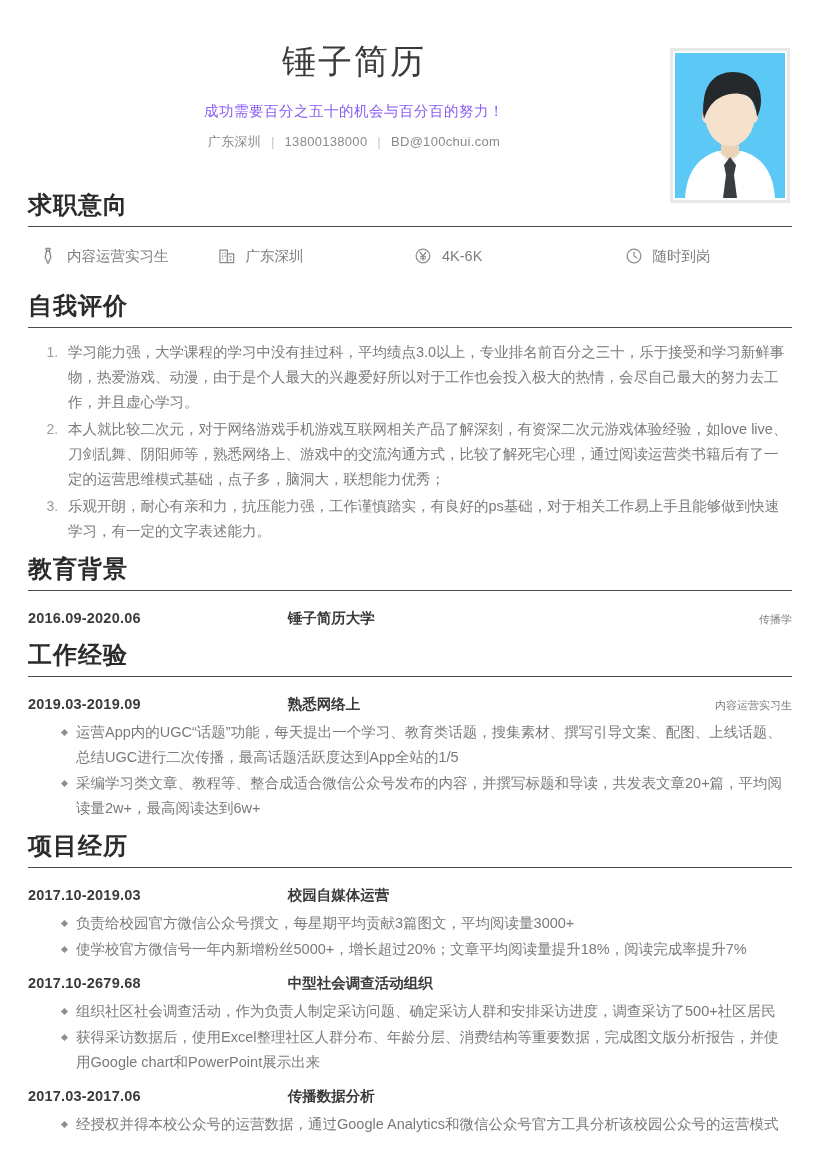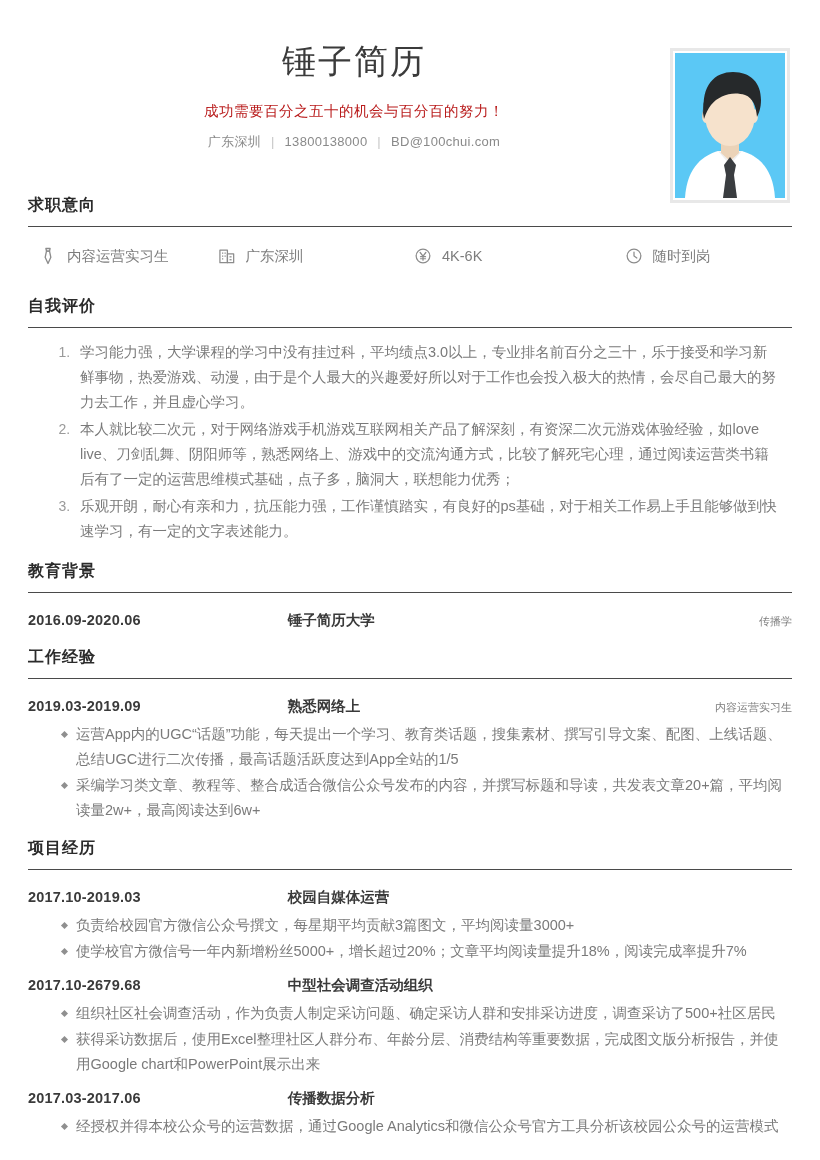--- a/index.html
+++ b/index.html
@@ -38,21 +38,21 @@
     font-size: 34px;
     font-weight: 400;
     color: #3b3b3b;
     letter-spacing: 2px;
     line-height: 46px;
     margin: 0;
   }
   .resume-slogan {
     margin-top: 16px;
     font-size: 14.5px;
-    color: #b91c1c;
+    color: #8b5cf6;
     line-height: 22px;
     letter-spacing: .5px;
   }
   .contact-line {
     margin-top: 8px;
     font-size: 13px;
     color: #8a8a8a;
     line-height: 24px;
     letter-spacing: .3px;
   }
@@ -73,21 +73,21 @@
     border: 3px solid #e8e8e8;
     background: #ffffff;
     box-sizing: border-box;
     padding: 2px;
   }
   .avatar svg { display: block; width: 100%; height: 100%; }
 
   
   .section { margin-top: 10px; }
   .section-head {
-    font-size: 16px;
+    font-size: 24px;
     font-weight: bold;
     color: #2b2b2b;
     letter-spacing: 1px;
     line-height: 30px;
     padding-bottom: 6px;
   }
   .section-rule {
     height: 0;
     border-top: 1px solid #4a4a4a;
     margin-bottom: 12px;
@@ -115,21 +115,21 @@
     width: 20px;
     height: 20px;
     margin-right: 9px;
     flex: 0 0 20px;
     display: inline-block;
   }
   .intent-icon svg { display: block; width: 20px; height: 20px; }
 
   
   ol.eval {
-    margin: 12px;
+    margin: 0;
     padding: 0 0 0 34px;
     list-style: decimal;
   }
   ol.eval li {
     font-size: 14.5px;
     line-height: 25px;
     color: #7a7a7a;
     margin-bottom: 2px;
     padding-left: 6px;
   }

